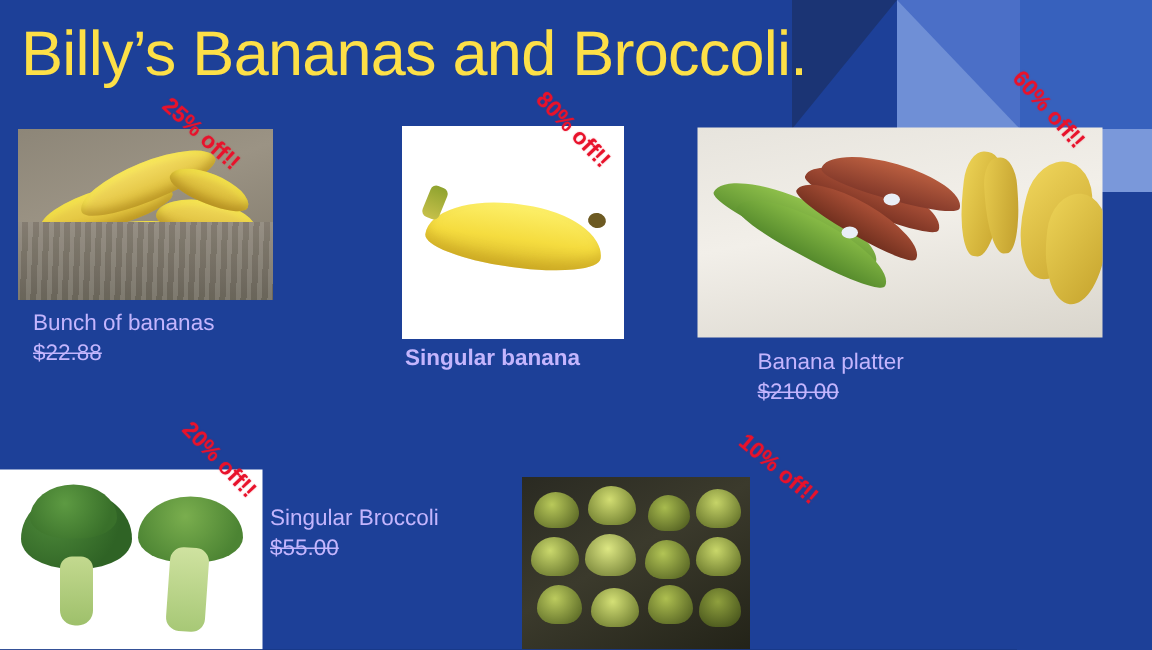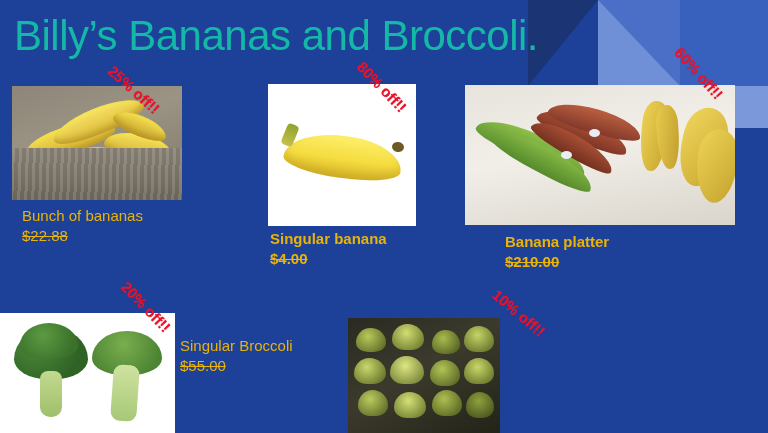--- a/index.html
+++ b/index.html
@@ -40,21 +40,21 @@
     border-top: 86px solid #4b6fc7;
     border-left: 82px solid transparent;
   }
 
   
   .title {
     position: absolute;
     left: 14px; top: 12px;
     font-size: 42px;
     line-height: 48px;
-    color: #14b8a6;
+    color: #fde047;
     font-weight: normal;
     letter-spacing: -0.5px;
     white-space: nowrap;
     z-index: 6;
   }
 
   
   .photo { position: absolute; overflow: hidden; }
 
   
@@ -125,25 +125,25 @@
     background: radial-gradient(circle at 45% 30%, #7aae4e, #4c8433 75%); }
   .bs2 { position: absolute; left: 112px; top: 52px; width: 26px; height: 56px;
     background: linear-gradient(180deg,#cfe2a0,#a7c876); border-radius: 9px; transform: rotate(4deg); }
 
   
   .photo-baked { left: 348px; top: 318px; width: 152px; height: 115px;
     background: linear-gradient(150deg,#2a2a22 0%, #3b3a2c 45%, #232318 100%); }
   .floret { position: absolute; border-radius: 48% 52% 40% 40%/60% 60% 40% 40%; }
 
   
-  .caption { position: absolute; color: #eab308; font-size: 15px; line-height: 20px; z-index: 5; }
+  .caption { position: absolute; color: #c4b5fd; font-size: 15px; line-height: 20px; z-index: 5; }
   .caption .price { text-decoration: line-through; display: block; }
   .cap-bunch   { left: 22px;  top: 206px; width: 130px; }
   .cap-single  { left: 270px; top: 229px; width: 130px; font-weight: bold; }
-  .cap-platter { left: 505px; top: 232px; width: 180px; font-weight: bold; }
+  .cap-platter { left: 505px; top: 232px; width: 180px; }
   .cap-broccoli{ left: 180px; top: 336px; width: 160px; }
   .cap-baked   { left: 499px; top: 364px; width: 160px; }
 
   
   .stamp {
     position: absolute;
     color: #e8122b;
     font-weight: bold;
     font-size: 15px;
     white-space: nowrap;
@@ -221,21 +221,20 @@
     <span class="floret" style="left:84px; top:72px; width:30px; height:26px; background:radial-gradient(circle at 40% 35%,#aebf50,#46531b);"></span>
     <span class="floret" style="left:118px;top:74px; width:28px; height:26px; background:radial-gradient(circle at 45% 35%,#8fa03e,#3b4716);"></span>
   </div>
 
   <div class="caption cap-bunch">
     <span>Bunch of bananas</span>
     <span class="price">$22.88</span>
   </div>
   <div class="caption cap-single">
     <span>Singular banana</span>
-    <span class="price">$4.00</span>
   </div>
   <div class="caption cap-platter">
     <span>Banana platter</span>
     <span class="price">$210.00</span>
   </div>
   <div class="caption cap-broccoli">
     <span>Singular Broccoli</span>
     <span class="price">$55.00</span>
   </div>
 

